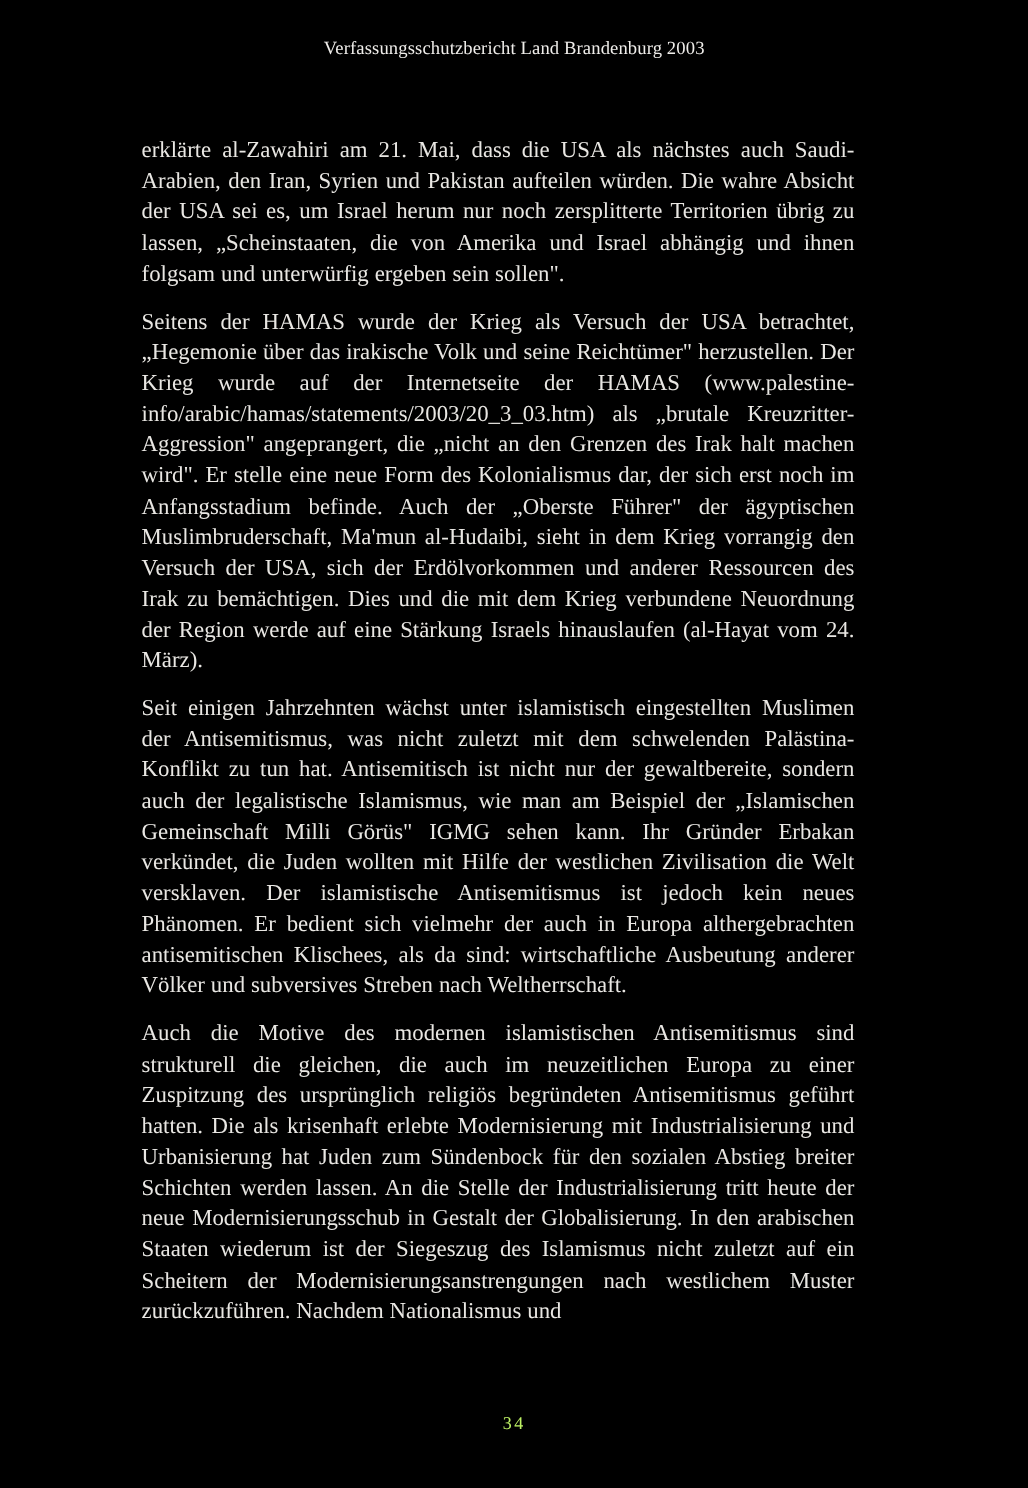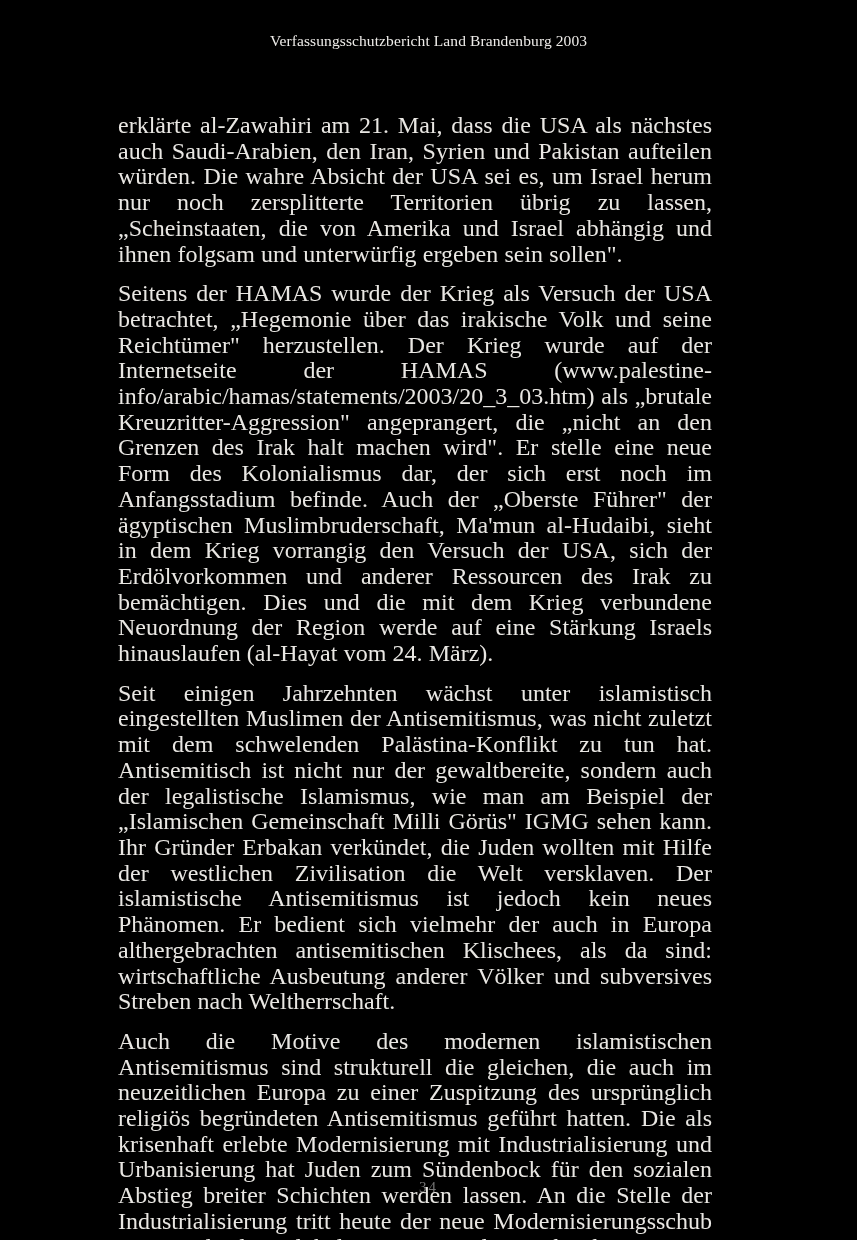--- a/index.html
+++ b/index.html
@@ -37,21 +37,21 @@
   
   .text-column {
     position: absolute;
     top: 113px;
     left: 118px;
     width: 594px;
   }
 
   .body-paragraph {
     margin: 0 0 14px 0;
-    font-size: 24px;
+    font-size: 19px;
     line-height: 25.7px;
     text-align: justify;
     text-justify: inter-word;
     color: #e9e7e3;
     hyphens: none;
     word-spacing: 0.2px;
   }
 
   .body-paragraph:last-child {
     margin-bottom: 10px;
@@ -60,21 +60,21 @@
   
   .folio {
     position: absolute;
     top: 1178px;
     left: 0;
     width: 857px;
     text-align: center;
     font-size: 15px;
     line-height: 18px;
     letter-spacing: 2px;
-    color: #737373;
+    color: #bef264;
   }
 </style>
 </head>
 <body>
 
 <div class="page">
 
   <div class="running-head">Verfassungsschutzbericht Land Brandenburg 2003</div>
 
   <div class="text-column">

